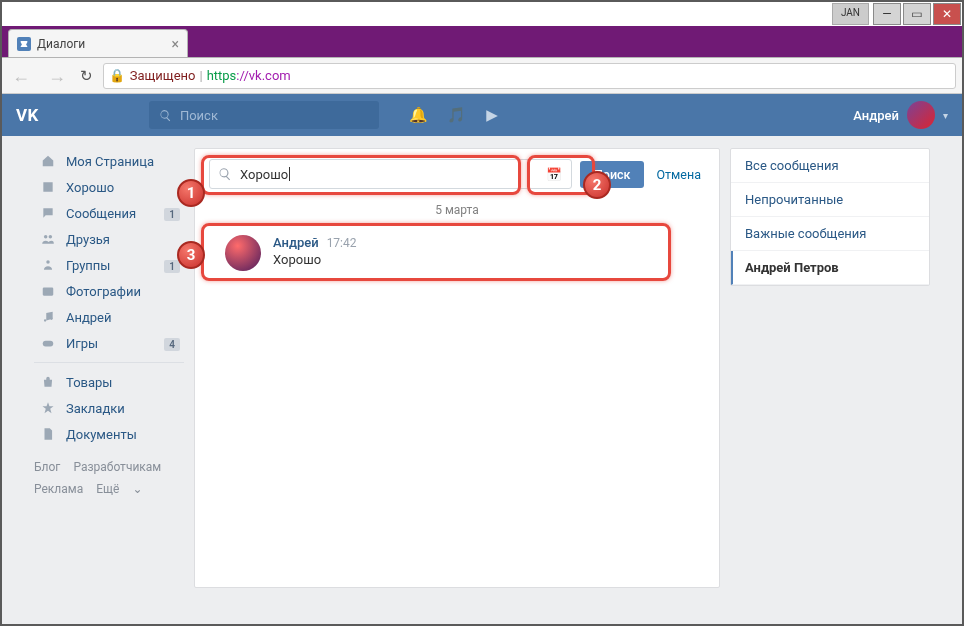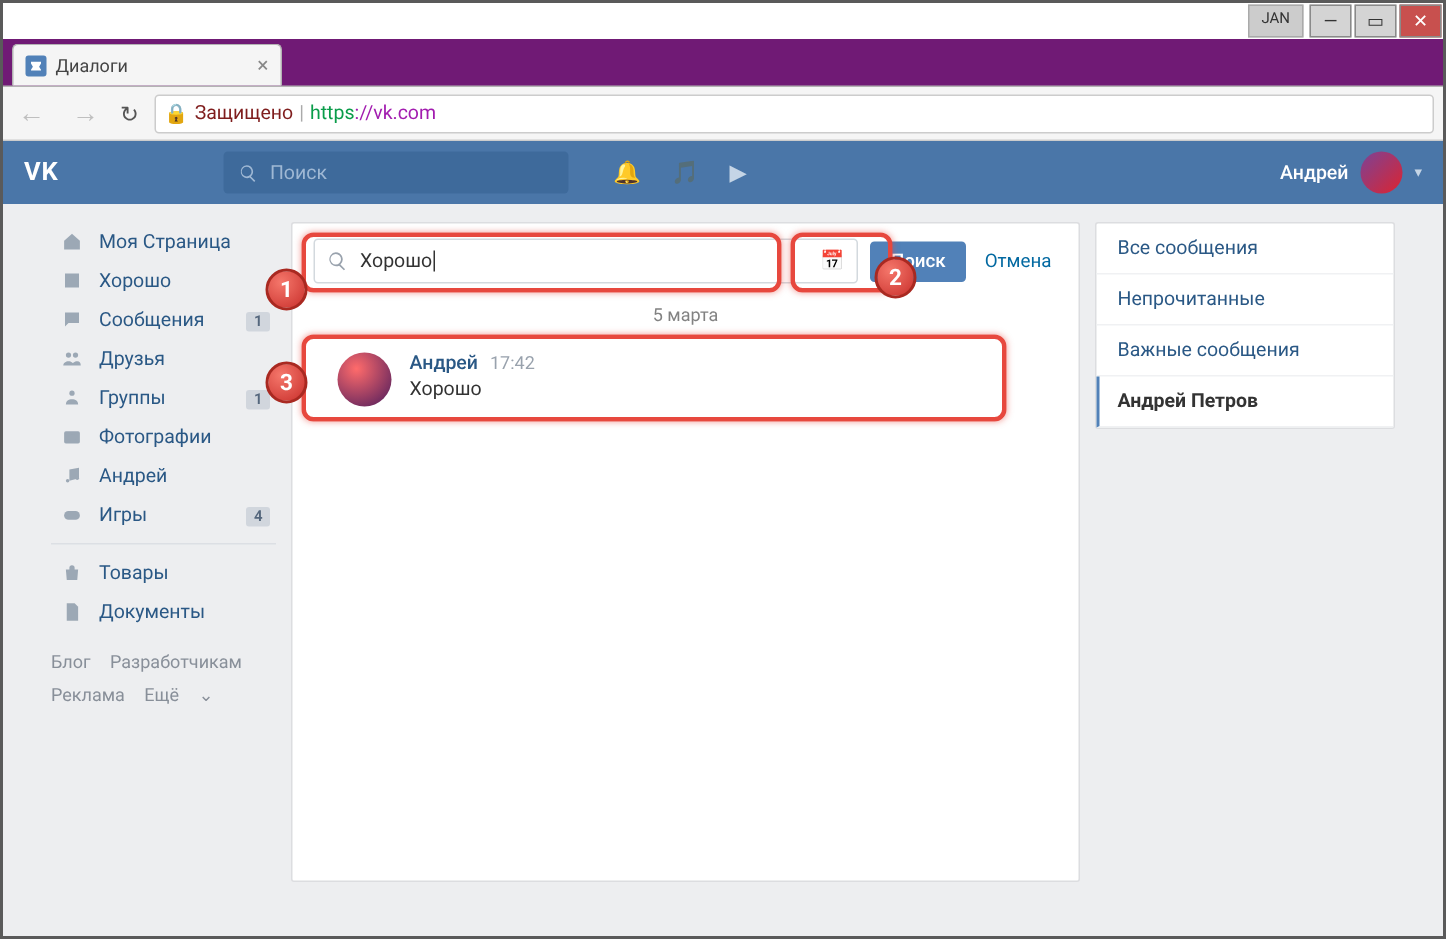--- a/index.html
+++ b/index.html
@@ -229,20 +229,28 @@
             <span class="nav-ico">
               <svg viewBox="0 0 24 24">
                 <path d="M5 8h14l-1 12H6z M9 8V6a3 3 0 016 0v2"></path>
               </svg>
             </span>
             <span>Товары</span>
           </div>
         <div class="nav-item">
             <span class="nav-ico">
               <svg viewBox="0 0 24 24">
+                <path d="M12 2l2.5 7h7l-5.7 4.3L18 21l-6-4.5L6 21l2.2-7.7L2.5 9h7z"></path>
+              </svg>
+            </span>
+            <span>Закладки</span>
+          </div>
+        <div class="nav-item">
+            <span class="nav-ico">
+              <svg viewBox="0 0 24 24">
                 <path d="M6 2h9l4 4v16H6z"></path>
               </svg>
             </span>
             <span>Документы</span>
           </div>
         <div class="footer-links">
           <span>Блог</span>
           <span>Разработчикам</span><br>
           <span>Реклама</span>
           <span><span>Ещё</span> <span>⌄</span></span>

